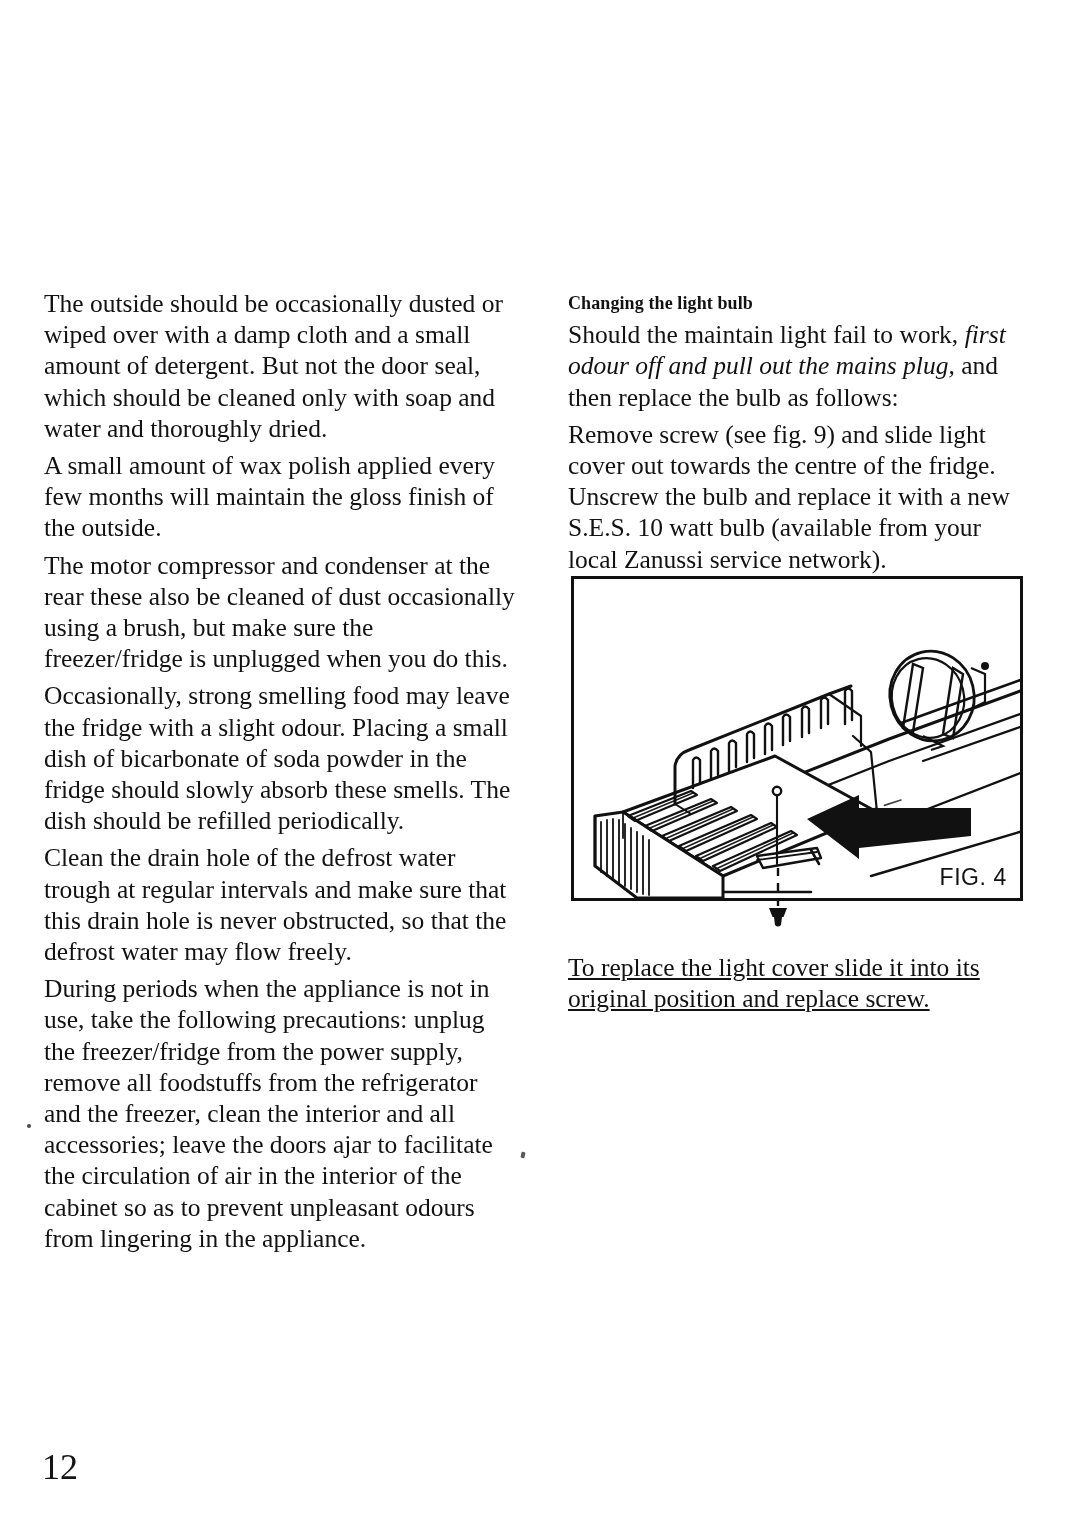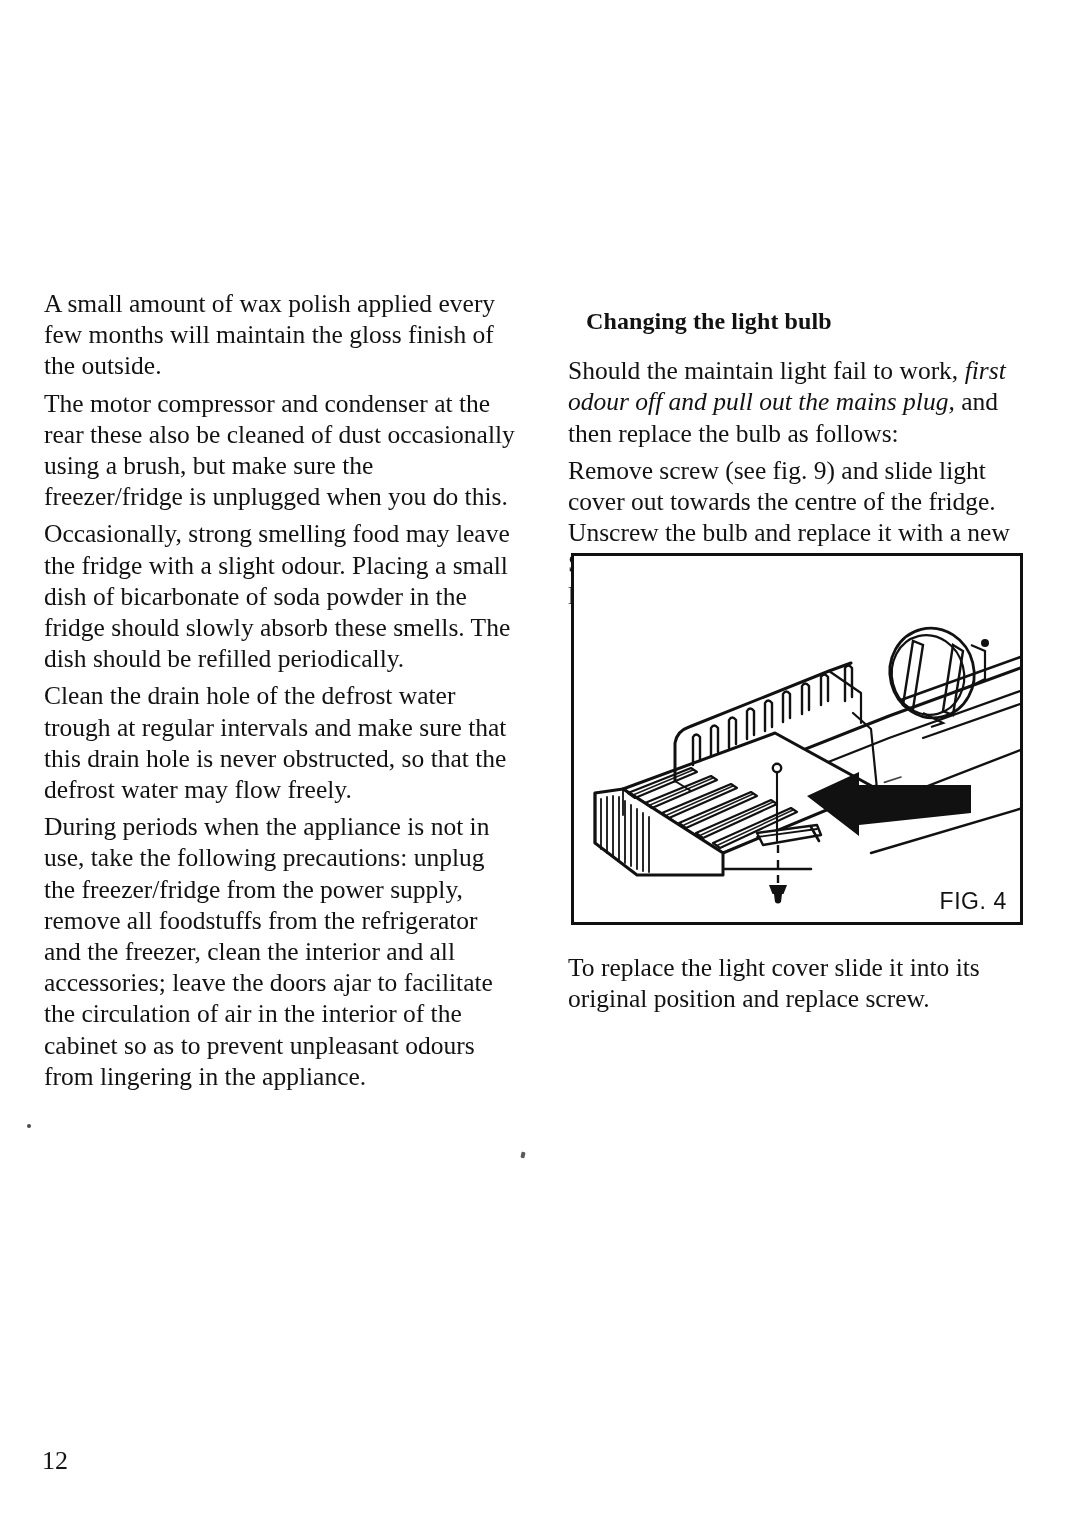--- a/index.html
+++ b/index.html
@@ -20,32 +20,32 @@
     text-align:left;
     color:#121212;
   }
   .col-left{left:44px;top:288px;width:472px;}
   .col-right{left:568px;top:288px;width:462px;}
 
   .para{margin:0 0 6px 0;}
   .para.tight{margin-bottom:0;}
   .para i, .para em{font-style:italic;}
   .heading{
-    margin:18px;
+    margin:0;
     font-weight:bold;
-    font-size:24px;
+    font-size:18px;
     line-height:31.2px;
     letter-spacing:0.1px;
   }
 
   
   .figure-wrap{
     position:absolute;
-    left:571px;top:553px;
-    width:452px;height:372px;
+    left:571px;top:576px;
+    width:452px;height:325px;
   }
   .figure-box{
     position:absolute;inset:0;
     border:3px solid #101010;
     background:#ffffff;
     box-sizing:border-box;
   }
   .figure-svg{position:absolute;left:0;top:0;width:452px;height:372px;}
   .fig-caption{
     position:absolute;
@@ -54,35 +54,36 @@
     font-size:23px;
     font-weight:500;
     letter-spacing:0.6px;
     color:#121212;
   }
 
   
   .page-number{
     position:absolute;
     left:42px;top:1446px;
-    font-size:26px;
+    font-size:36px;
     color:#141414;
   }
 
   
   .speck{position:absolute;background:#4a4a4a;border-radius:50%;}
   .speck.a{left:27px;top:1124px;width:4px;height:4px;}
   .speck.b{left:521px;top:1152px;width:4px;height:6px;background:#5a5a5a;border-radius:1px;transform:rotate(12deg);}
 </style>
 </head>
 <body>
 
 <div class="page">
 
   <div class="col col-left">
+    <p class="para">The outside should be occasionally dusted or wiped over with a damp cloth and a small amount of detergent. But not the door seal, which should be cleaned only with soap and water and thoroughly dried.</p>
     <p class="para">A small amount of wax polish applied every few months will maintain the gloss finish of the outside.</p>
     <p class="para">The motor compressor and condenser at the rear these also be cleaned of dust occasionally using a brush, but make sure the freezer/fridge is unplugged when you do this.</p>
     <p class="para">Occasionally, strong smelling food may leave the fridge with a slight odour. Placing a small dish of bicarbonate of soda powder in the fridge should slowly absorb these smells. The dish should be refilled periodically.</p>
     <p class="para">Clean the drain hole of the defrost water trough at regular intervals and make sure that this drain hole is never obstructed, so that the defrost water may flow freely.</p>
     <p class="para">During periods when the appliance is not in use, take the following precautions: unplug the freezer/fridge from the power supply, remove all foodstuffs from the refrigerator and the freezer, clean the interior and all accessories; leave the doors ajar to facilitate the circulation of air in the interior of the cabinet so as to prevent unpleasant odours from lingering in the appliance.</p>
   </div>
 
   <div class="col col-right">
     <p class="heading">Changing the light bulb</p>
     <p class="para"><span>Should the maintain light fail to work, </span><i>first odour off and pull out the mains plug,</i><span> and then replace the bulb as follows:</span></p>
@@ -189,21 +190,21 @@
 
         <path d="M400 92 L414 98 L414 126 L398 134" stroke-width="2.2"></path>
         <path d="M352 160 L372 170 L360 174" stroke-width="2.2"></path>
       </g>
       <circle cx="414" cy="90" r="4" fill="#111111"></circle>
     </svg>
 
     <div class="fig-caption">FIG. 4</div>
   </div>
 
-  <div class="col" style="left:568px;top:952px;width:462px;">
+  <div class="col" style="left:568px;top:952px;width:462px;text-decoration:underline;">
     <p class="para tight">To replace the light cover slide it into its original position and replace screw.</p>
   </div>
 
   <div class="page-number">12</div>
 
   <div class="speck a"></div>
   <div class="speck b"></div>
 </div>
 
 </body></html>

